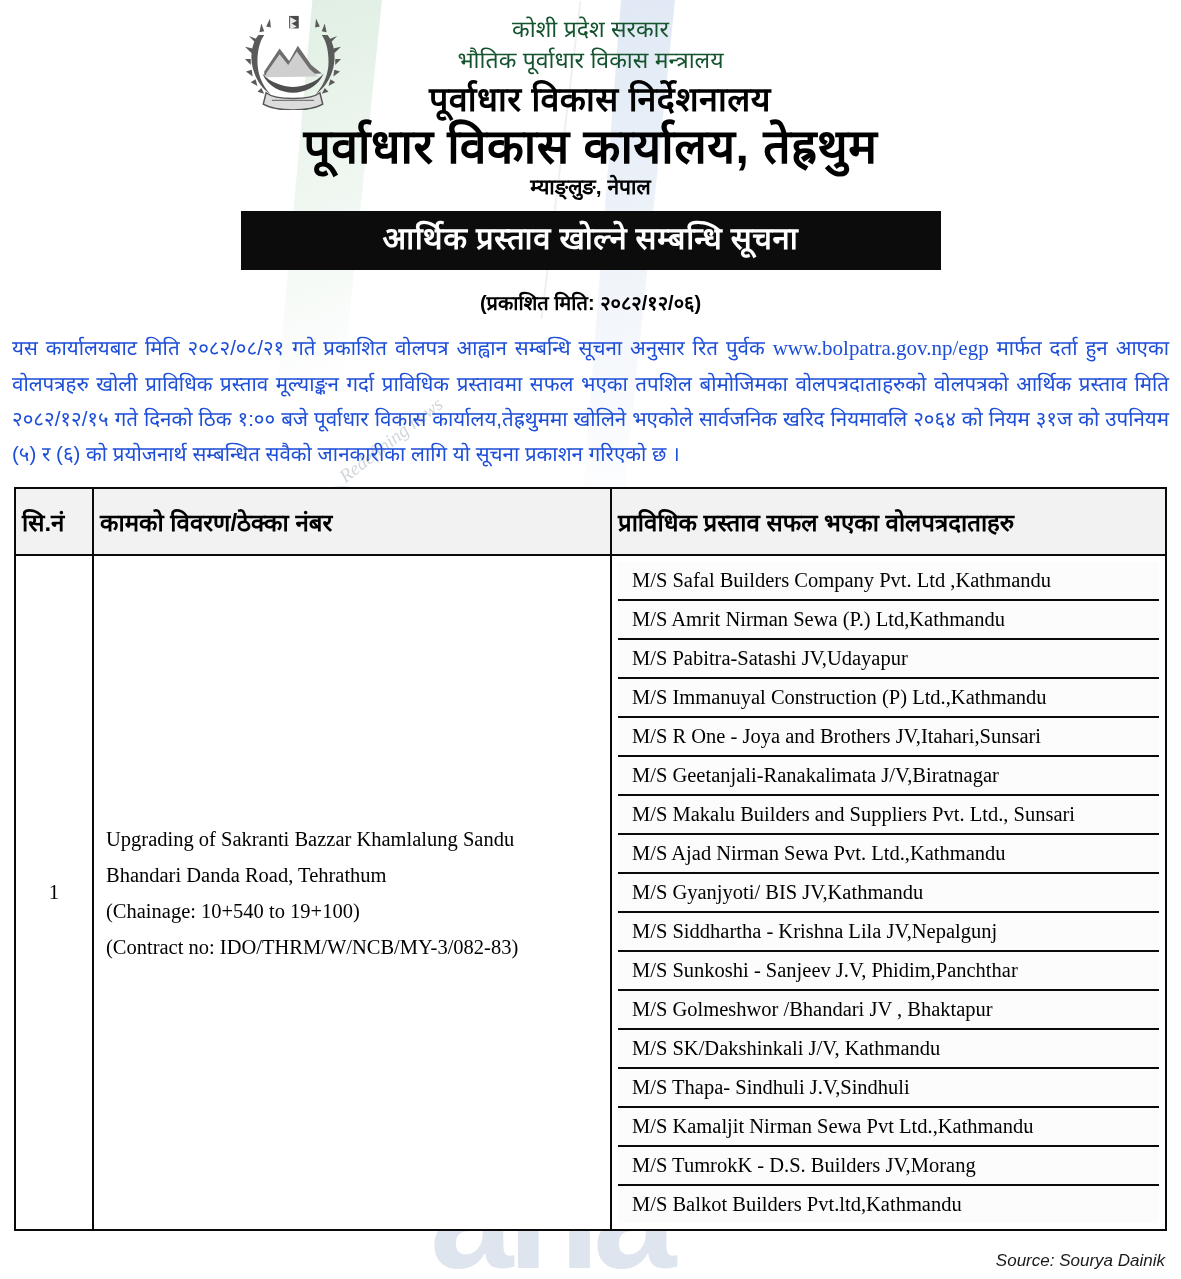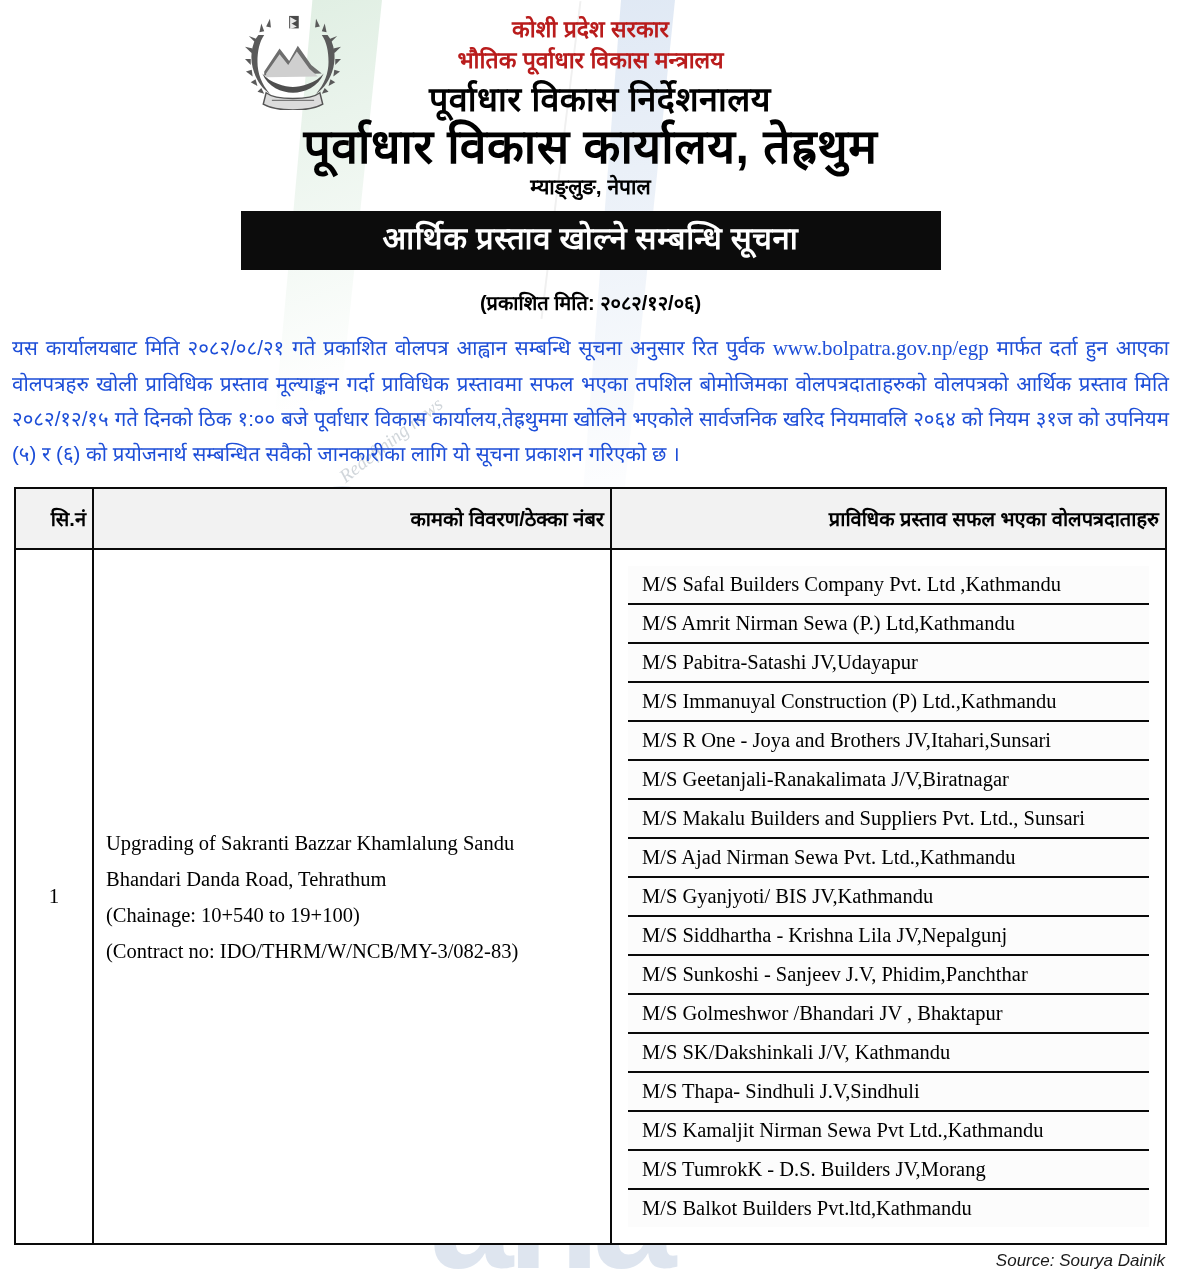--- a/index.html
+++ b/index.html
@@ -86,22 +86,22 @@
   .emblem {
     position: absolute;
     left: 245px;
     top: 14px;
     width: 96px;
     height: 96px;
   }
   .org-line-1,
   .org-line-2 {
     font-family: "Liberation Sans", sans-serif;
-    font-weight: 700;
-    color: #b91c1c;
+    font-weight: 400;
+    color: #14532d;
   }
   .org-line-1 { font-size: 23px; line-height: 30px; }
   .org-line-2 { font-size: 23px; line-height: 32px; }
   .org-big-1 {
     font-family: "Liberation Sans", sans-serif;
     font-weight: 700;
     font-size: 34px;
     line-height: 46px;
     letter-spacing: .5px;
     padding-left: 19px;
@@ -167,24 +167,24 @@
     background: #fff;
   }
   table.notice-table, 
   table.notice-table th,
   table.notice-table td {
     border: 2px solid #0a0a0a;
   }
   table.notice-table th {
     font-family: "Liberation Sans", sans-serif;
     font-weight: 700;
-    font-size: 20px;
+    font-size: 24px;
     padding: 16px 6px;
     background: #f2f2f2;
-    text-align: right;
+    text-align: left;
     vertical-align: middle;
   }
   col.c-sn { width: 78px; }
   col.c-desc { width: 518px; }
   col.c-bid { width: 555px; }
 
   td.sn-cell {
     text-align: center;
     vertical-align: middle;
     font-size: 21px;
@@ -193,21 +193,21 @@
   td.desc-cell {
     vertical-align: middle;
     padding: 0 12px;
     font-size: 20.5px;
     line-height: 36px;
     font-family: "Liberation Serif", serif;
   }
   td.desc-cell .dl { display: block; }
 
   td.bid-cell {
-    padding: 16px;
+    padding: 6px;
     vertical-align: top;
     margin-top: 32px;
   }
   table.bid-list {
     width: 100%;
     border-collapse: collapse;
     table-layout: fixed;
   }
   table.bid-list td {
     border: 0;

